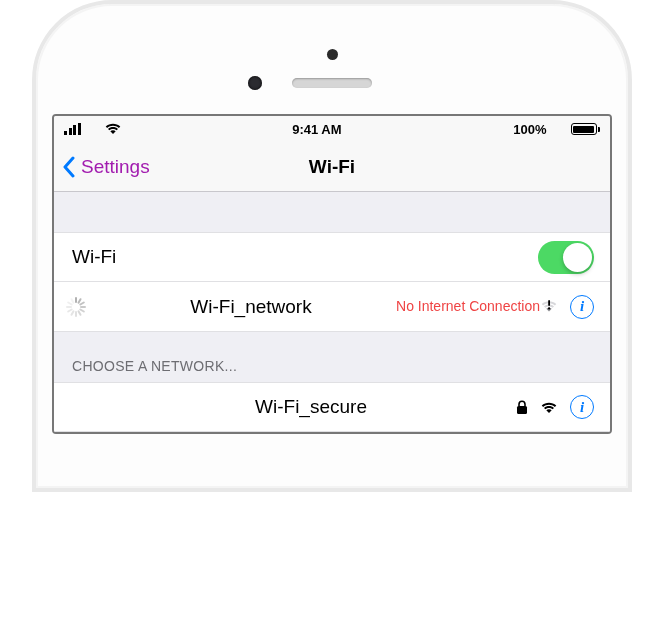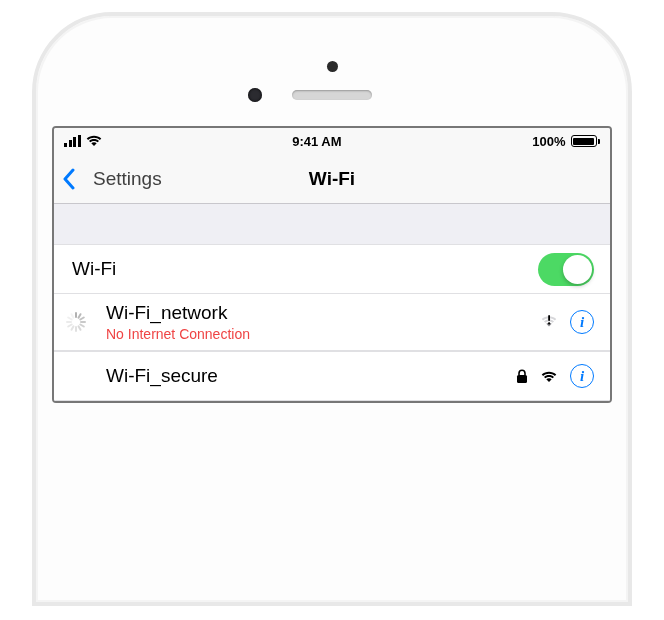--- a/index.html
+++ b/index.html
@@ -6,28 +6,28 @@
   body {
     font-family: -apple-system, "Helvetica Neue", Helvetica, Arial, sans-serif;
     background: #fff;
     display: flex;
     justify-content: center;
     align-items: flex-start;
     min-height: 620px;
   }
   .phone {
     width: 600px;
-    margin-top: 12px;
+    margin-top: 0;
     border: 4px solid #e8e8e8;
     border-top: 4px solid #e8e8e8;
     border-radius: 80px 80px 0 0;
     padding: 20px 16px 0 16px;
     background: #fdfdfd;
     overflow: hidden;
-    height: 594px;
+    height: 492px;
     position: relative;
     box-shadow: inset 0 0 0 2px #f4f4f4;
   }
   .hardware-top {
     height: 90px;
     display:flex;
     flex-direction: column;
     align-items: center;
     justify-content: center;
     gap: 14px;
@@ -60,21 +60,21 @@
     background:#f8f8f8;
     display:flex;
     align-items: center;
     justify-content: space-between;
     padding: 0 10px;
     font-size: 13px;
     font-weight: 600;
     color:#000;
   }
   .status-left, .status-right {
-    display:flex; align-items:center; gap:5px;
+    display:flex; align-items:center; gap:24px;
   }
   .signal-bars {
     display:flex; align-items:flex-end; gap:1.5px;
     height:12px;
   }
   .signal-bars span {
     width:3px; background:#000; display:block;
   }
   .signal-bars span:nth-child(1){height:4px;}
   .signal-bars span:nth-child(2){height:7px;}
@@ -93,22 +93,22 @@
   .nav-bar {
     height: 50px;
     background:#f8f8f8;
     border-bottom:1px solid #c8c7cc;
     display:flex;
     align-items:center;
     position: relative;
     padding: 0 8px;
   }
   .back-btn {
-    display:flex; align-items:center; gap:17px;
-    color:#404040; font-size:19px;
+    display:flex; align-items:center; gap:5px;
+    color:#a21caf; font-size:19px;
   }
   .nav-title {
     position:absolute; left:0; right:0; text-align:center;
     font-size:19px; font-weight:600; color:#000;
     pointer-events:none;
   }
   .section-gap {
     height: 40px;
   }
   .row {
@@ -127,21 +127,21 @@
   .row-label {
     font-size: 19px;
     color:#000;
     flex:1;
   }
   .row-sublabel {
     font-size: 14px;
     color:#ef4444;
     margin-top:2px;
   }
-  .row-main { display:flex; flex-direction:column; flex:1; padding: 8px 0;}
+  .row-main { display:flex; flex:1; padding: 8px 0; text-align: center;}
   .toggle {
     width:56px; height:33px; border-radius:17px; background:#4cd964;
     position:relative;
   }
   .toggle-knob {
     position:absolute; right:2px; top:2px; width:29px; height:29px;
     border-radius:50%; background:#fff;
     box-shadow: 0 2px 4px rgba(0,0,0,0.25);
   }
   .spinner {
@@ -278,20 +278,21 @@
             <path d="M4 7.4 C6.8 4.9 11.2 4.9 14 7.4 L12.6 8.8 C10.6 7 7.4 7 5.4 8.8 Z" fill="#d7d7da"></path>
             <path d="M1.7 5.1 C5.8 1.3 12.2 1.3 16.3 5.1 L14.9 6.5 C11.6 3.4 6.4 3.4 3.1 6.5 Z" fill="#d7d7da"></path>
             <rect x="8.2" y="1" width="1.8" height="6" fill="#000" rx="0.9"></rect>
             <circle cx="9.1" cy="9.4" r="1.1" fill="#000"></circle>
           </svg>
         </div>
         <div class="info-icon">i</div>
       </div>
     </div>
 
+    <div class="section-header">CHOOSE A NETWORK...</div>
 
     <div class="row first indented">
       <div class="row-main">
         <div class="row-label">Wi-Fi_secure</div>
       </div>
       <div class="row-icons">
         <div class="lock-icon">
           <svg width="12" height="15" viewBox="0 0 12 15">
             <rect x="1" y="6" width="10" height="8" rx="1.5" fill="#000"></rect>
             <path d="M3 6 V4.2 C3 2.5 4.3 1.2 6 1.2 C7.7 1.2 9 2.5 9 4.2 V6" fill="none" stroke="#000" stroke-width="1.6"></path>

